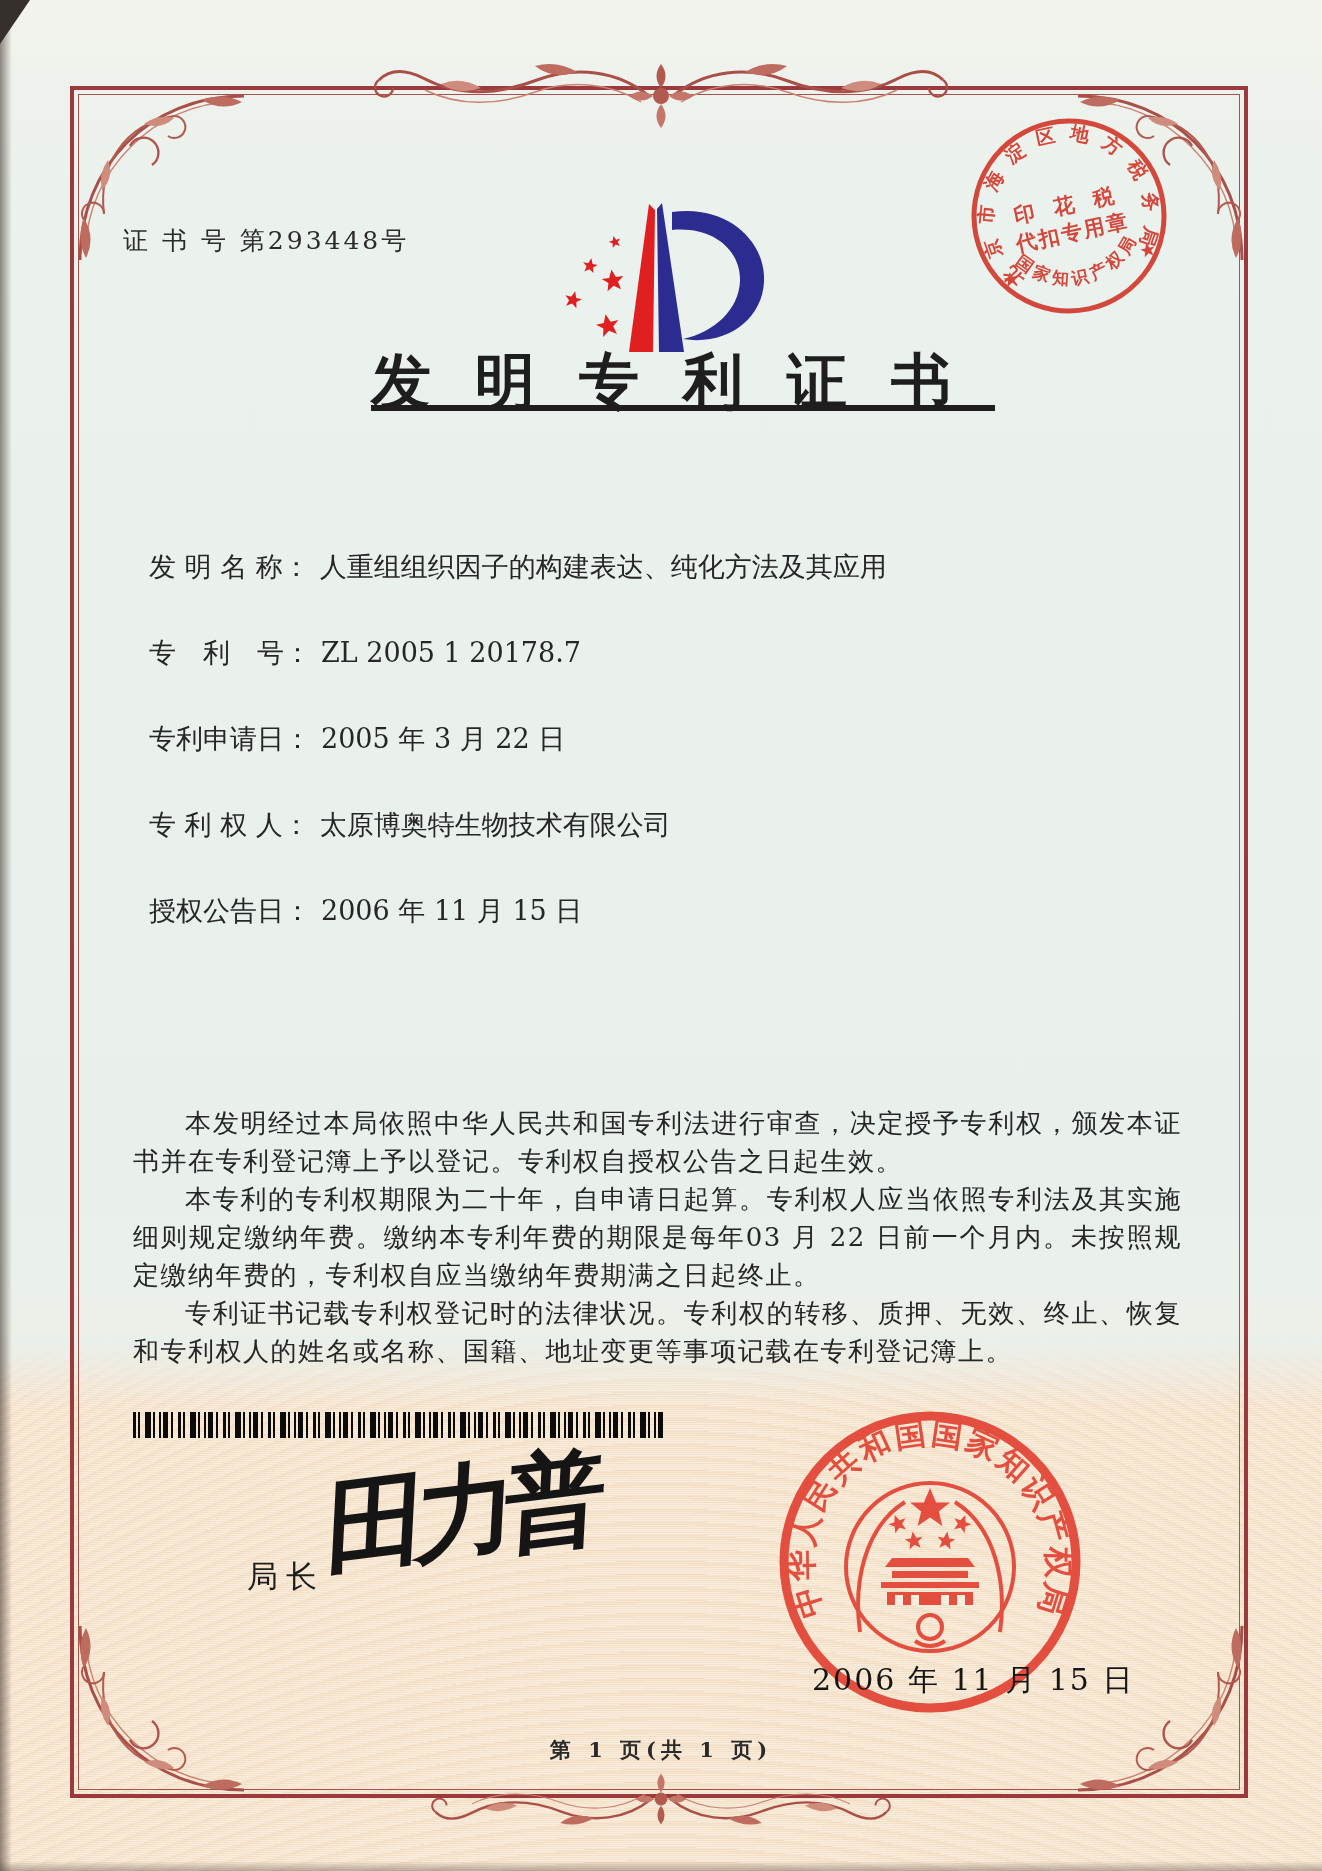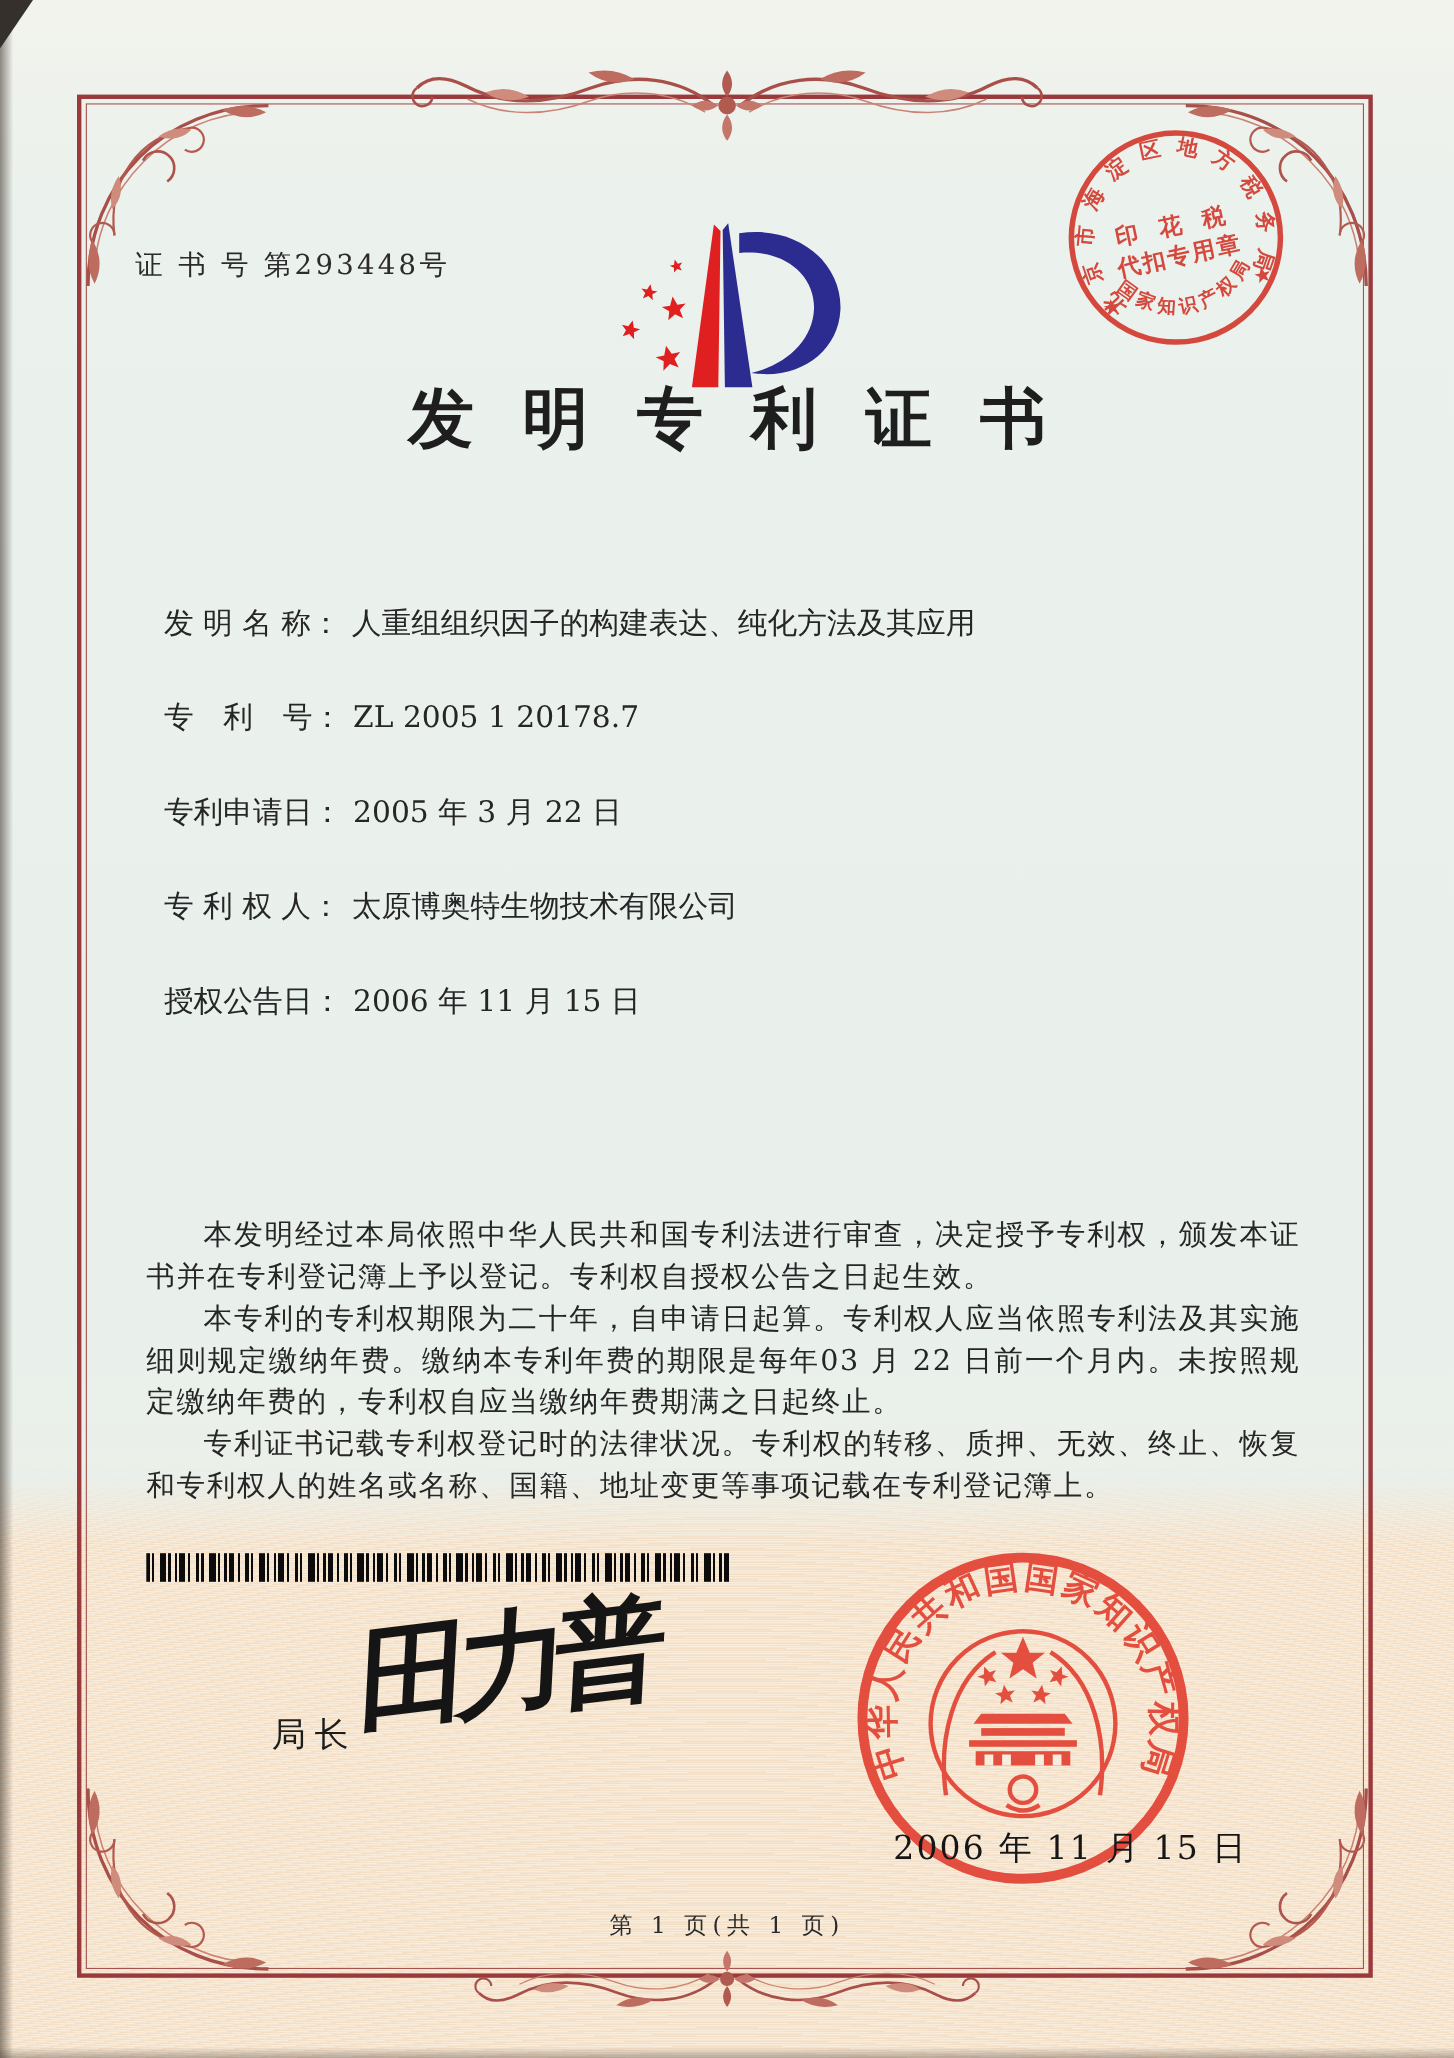--- a/index.html
+++ b/index.html
@@ -22,21 +22,21 @@
     background:linear-gradient(90deg,rgba(58,47,39,.55),rgba(58,47,39,0));}
   .edge-bottom{position:absolute;left:0;bottom:0;width:100%;height:10px;
     background:linear-gradient(0deg,rgba(58,47,39,.35),rgba(58,47,39,0));}
   .corner-blot{position:absolute;left:0;top:0;width:30px;height:44px;background:#35302b;
     clip-path:polygon(0 0,100% 0,0 100%);}
   
   .cert-no{position:absolute;left:123px;top:224px;font-size:25px;letter-spacing:3px;color:#2b2b2b;}
   .logo-svg{position:absolute;left:556px;top:192px;width:248px;height:165px;}
   .tax-stamp{position:absolute;left:955px;top:112px;width:228px;height:216px;}
   .title{position:absolute;left:0;top:346px;width:1322px;text-align:center;
-    font-size:60px;line-height:70px;font-weight:bold;letter-spacing:44px;text-indent:44px;color:#1e1e1e;}
+    font-size:60px;line-height:70px;font-weight:bold;letter-spacing:44px;text-indent:44px;color:#1e1e1e;text-decoration:underline;}
   .fields{position:absolute;left:149px;top:552px;width:1050px;}
   .field{height:30px;margin-bottom:56px;font-size:27px;line-height:30px;color:#262626;white-space:nowrap;}
   .fvalue{margin-left:10px;}
   .paras{position:absolute;left:133px;top:1104px;width:1049px;}
   .paras p{margin:0;font-size:26px;line-height:38px;letter-spacing:1.5px;
     text-indent:2em;text-align:justify;color:#262626;}
   .barcode{position:absolute;left:133px;top:1412px;width:532px;height:26px;
     background-image:repeating-linear-gradient(90deg,
       #0b0b0b 0px,#0b0b0b 3px,transparent 3px,transparent 5px,
       #0b0b0b 5px,#0b0b0b 7px,transparent 7px,transparent 12px,
@@ -44,21 +44,21 @@
       #0b0b0b 20px,#0b0b0b 22px,transparent 22px,transparent 26px,
       #0b0b0b 26px,#0b0b0b 28px,transparent 28px,transparent 30px,
       #0b0b0b 30px,#0b0b0b 35px,transparent 35px,transparent 38px,
       #0b0b0b 38px,#0b0b0b 40px,transparent 40px,transparent 45px);}
   .sig-label{position:absolute;left:247px;top:1556px;font-size:31px;letter-spacing:8px;color:#1d1d1d;}
   .signature{position:absolute;left:326px;top:1462px;font-size:102px;font-weight:bold;
     letter-spacing:-12px;color:#151515;transform:rotate(-7deg) skewX(-10deg);transform-origin:left center;}
   .seal{position:absolute;left:765px;top:1397px;width:330px;height:330px;}
   .issue-date{position:absolute;left:812px;top:1660px;font-size:30px;letter-spacing:2px;color:#161616;z-index:5;}
   .footer{position:absolute;left:0;top:1736px;width:1322px;text-align:center;
-    font-size:21px;letter-spacing:5px;color:#2a2a2a;}
+    font-size:21px;letter-spacing:5px;color:#2a2a2a;font-weight:bold;}
 </style>
 </head>
 <body>
 
 <div class="page">
 
   <div class="waves"></div>
 
   <div class="frame">
     <div class="frame-inner"></div>

